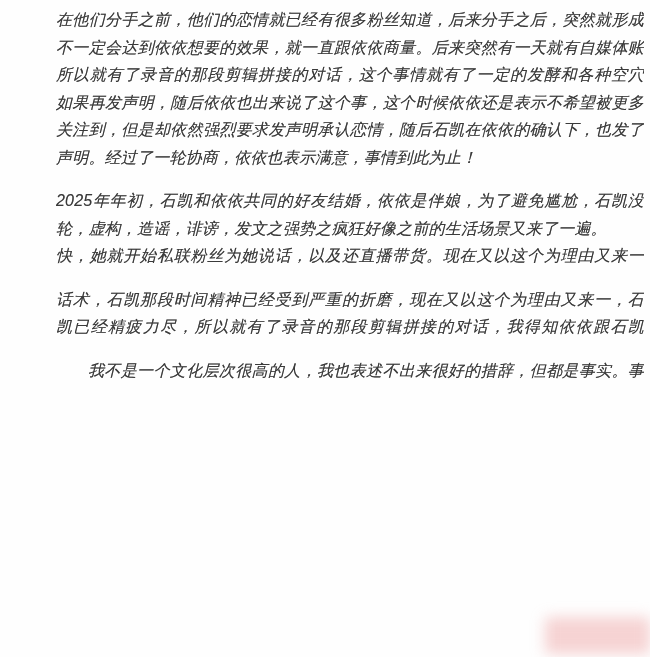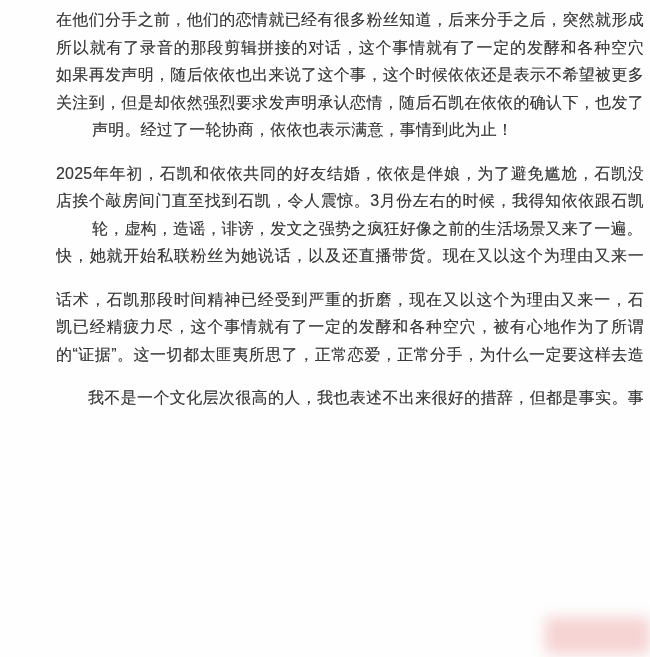--- a/index.html
+++ b/index.html
@@ -27,24 +27,24 @@
   }
   .paragraph {
     margin: 0 0 16px 0;
   }
   .text-line {
     text-align: justify;
     text-align-last: justify;
     white-space: normal;
     height: 27.5px;
     overflow: hidden;
+    font-style: italic;
   }
   .text-line.last-line {
     text-align-last: left;
-    margin-left: 36px;
   }
   .paragraph.indent-first .text-line:first-child {
     text-indent: 2em;
   }
   .watermark-blur {
     position: absolute;
     left: 545px;
     top: 617px;
     width: 105px;
     height: 37px;
@@ -52,34 +52,33 @@
     background: rgba(238, 160, 160, 0.45);
     filter: blur(7px);
   }
 </style>
 </head>
 <body>
 
 <div class="doc">
     <div class="paragraph">
       <div class="text-line">在他们分手之前，他们的恋情就已经有很多粉丝知道，后来分手之后，突然就形成</div>
+      <div class="text-line">不一定会达到依依想要的效果，就一直跟依依商量。后来突然有一天就有自媒体账</div>
       <div class="text-line">所以就有了录音的那段剪辑拼接的对话，这个事情就有了一定的发酵和各种空穴</div>
       <div class="text-line">如果再发声明，随后依依也出来说了这个事，这个时候依依还是表示不希望被更多人</div>
       <div class="text-line">关注到，但是却依然强烈要求发声明承认恋情，随后石凯在依依的确认下，也发了</div>
       <div class="text-line last-line">声明。经过了一轮协商，依依也表示满意，事情到此为止！</div>
     </div>
     <div class="paragraph">
       <div class="text-line">2025年年初，石凯和依依共同的好友结婚，依依是伴娘，为了避免尴尬，石凯没</div>
-      <div class="text-line">店挨个敲房间门直至找到石凯，令人震惊。3月份左右的时候，我得知依依跟石凯</div>
       <div class="text-line last-line">轮，虚构，造谣，诽谤，发文之强势之疯狂好像之前的生活场景又来了一遍。</div>
       <div class="text-line">快，她就开始私联粉丝为她说话，以及还直播带货。现在又以这个为理由又来一</div>
     </div>
     <div class="paragraph">
       <div class="text-line">话术，石凯那段时间精神已经受到严重的折磨，现在又以这个为理由又来一，石</div>
-      <div class="text-line">凯已经精疲力尽，这个事情就有了一定的发酵和各种空穴，被有心地作为了所谓</div>
-      <div class="text-line">的“证据”。这一切都太匪夷所思了，正常恋爱，正常分手，为什么一定要这样去造</div>
+      <div class="text-line">凯已经精疲力尽，所以就有了录音的那段剪辑拼接的对话，我得知依依跟石凯</div>
     </div>
     <div class="paragraph indent-first">
       <div class="text-line">我不是一个文化层次很高的人，我也表述不出来很好的措辞，但都是事实。事</div>
     </div>
   </div>
 
 <div class="watermark-blur"></div>
 
 </body></html>

